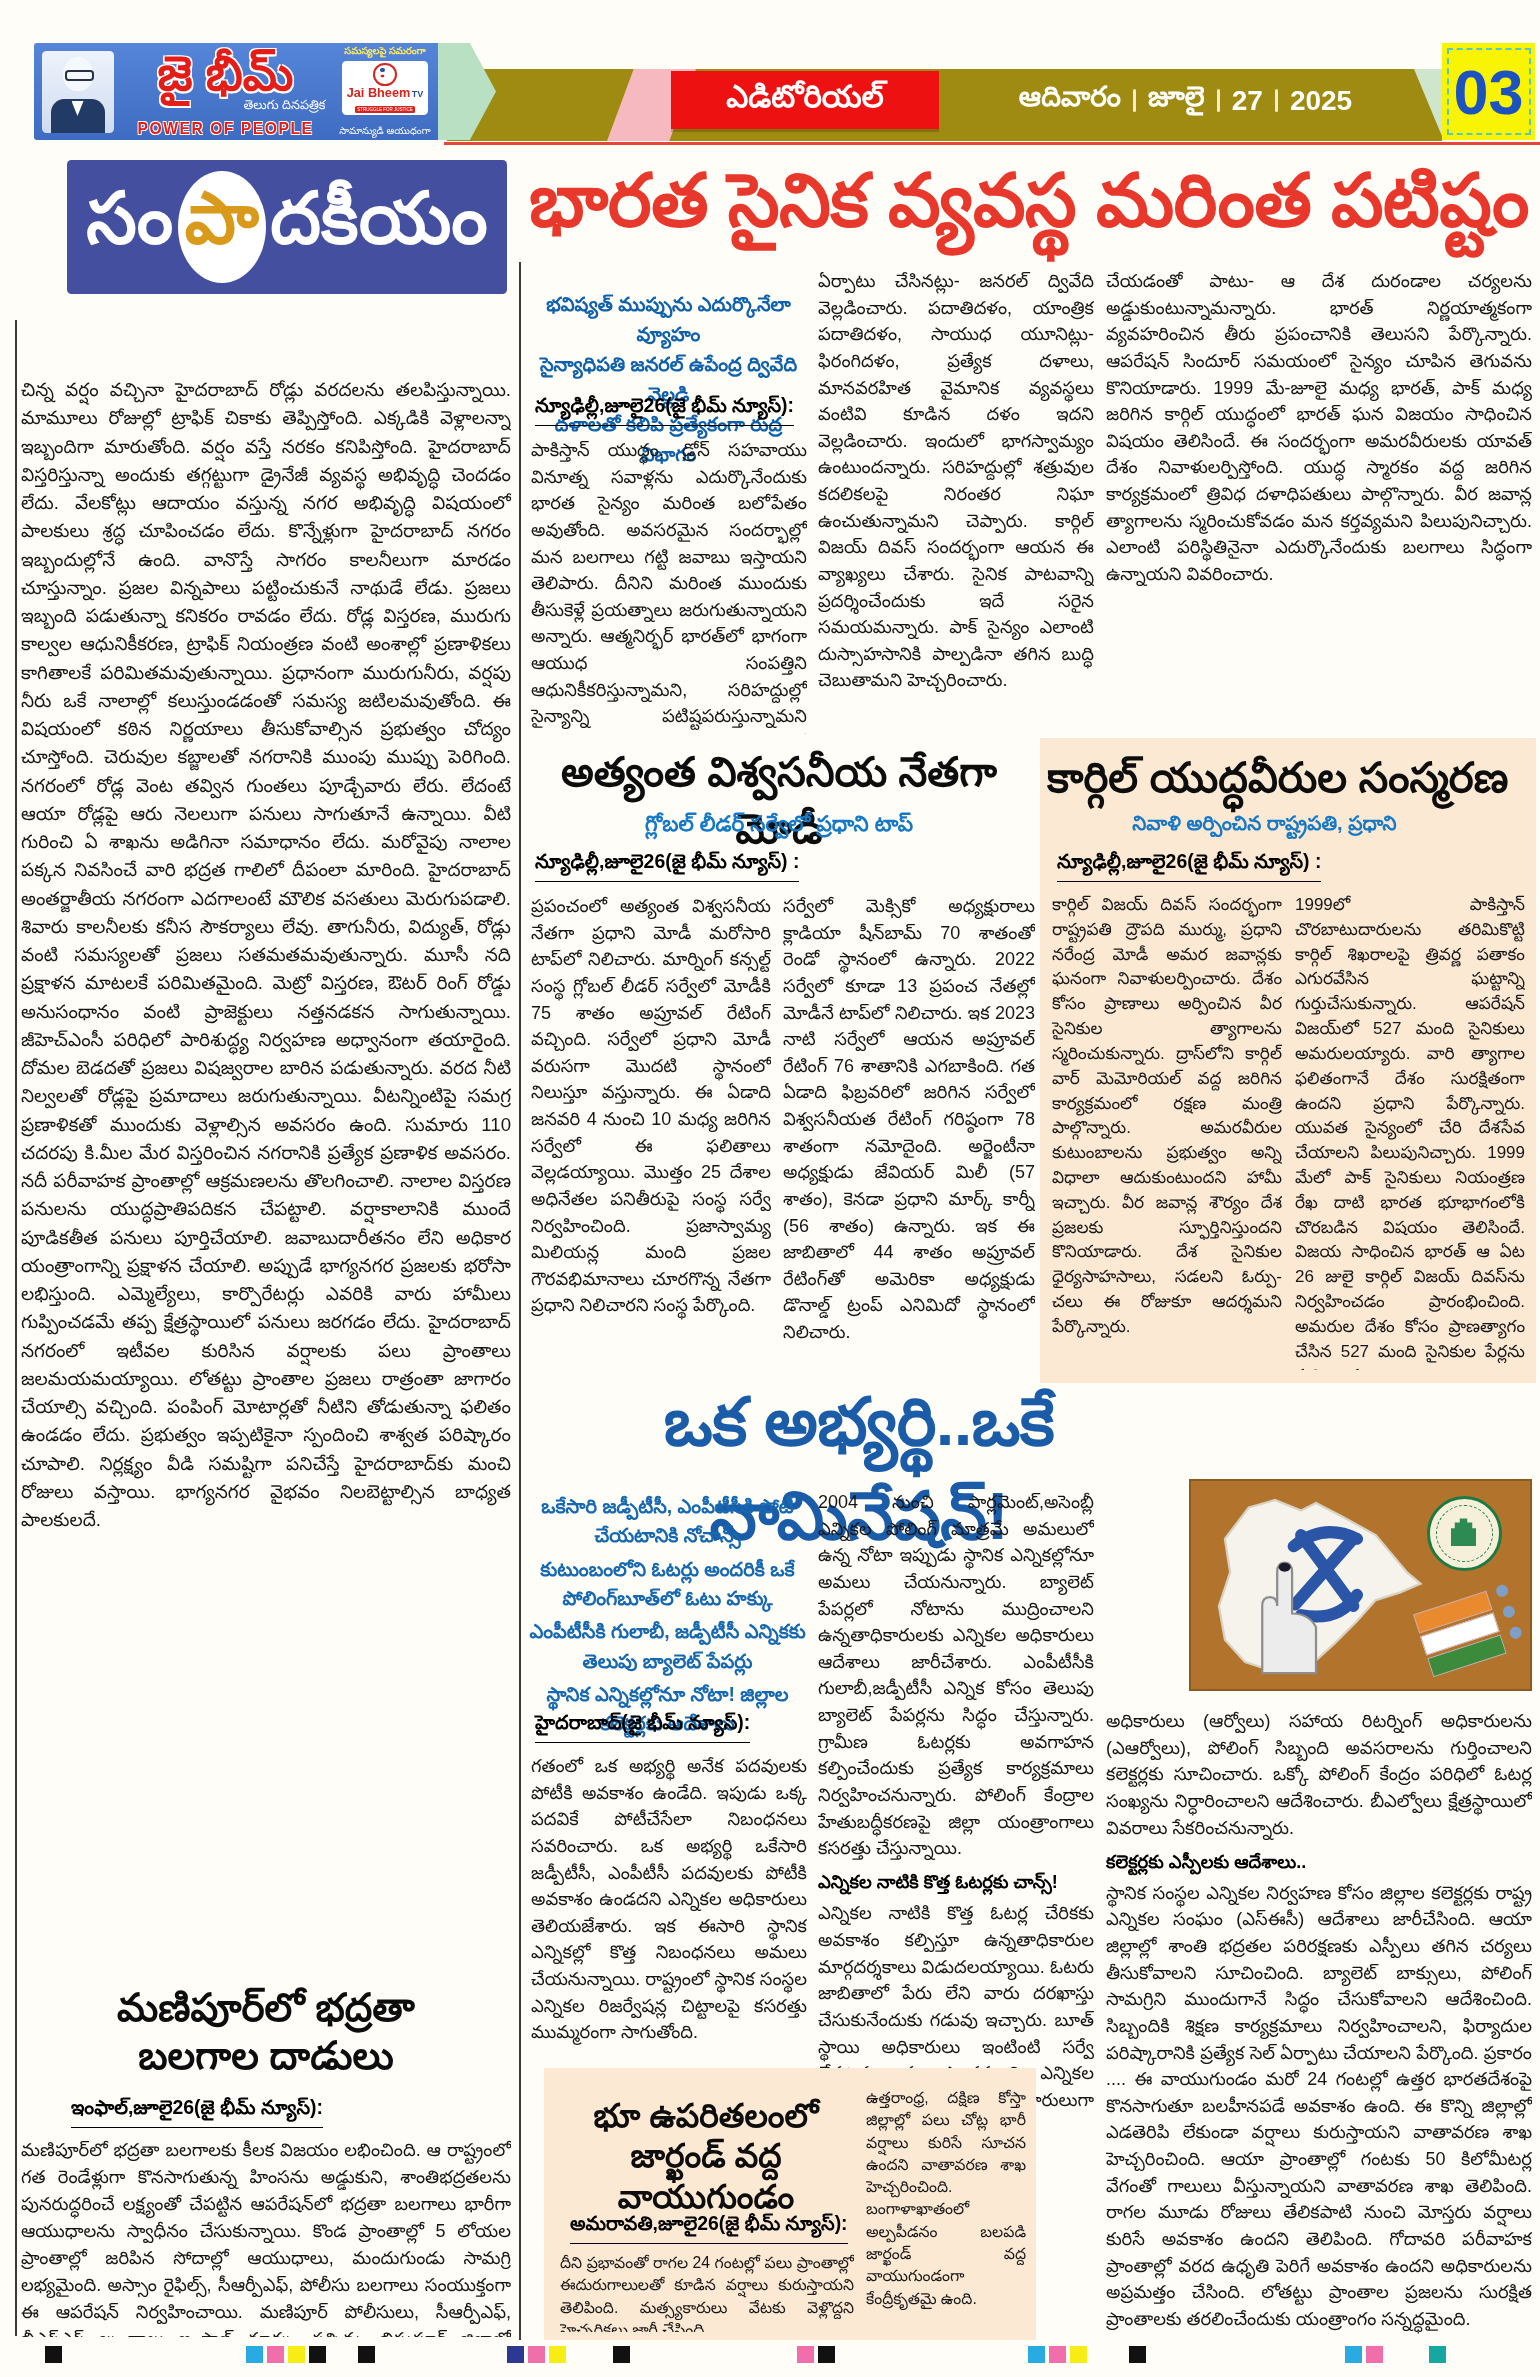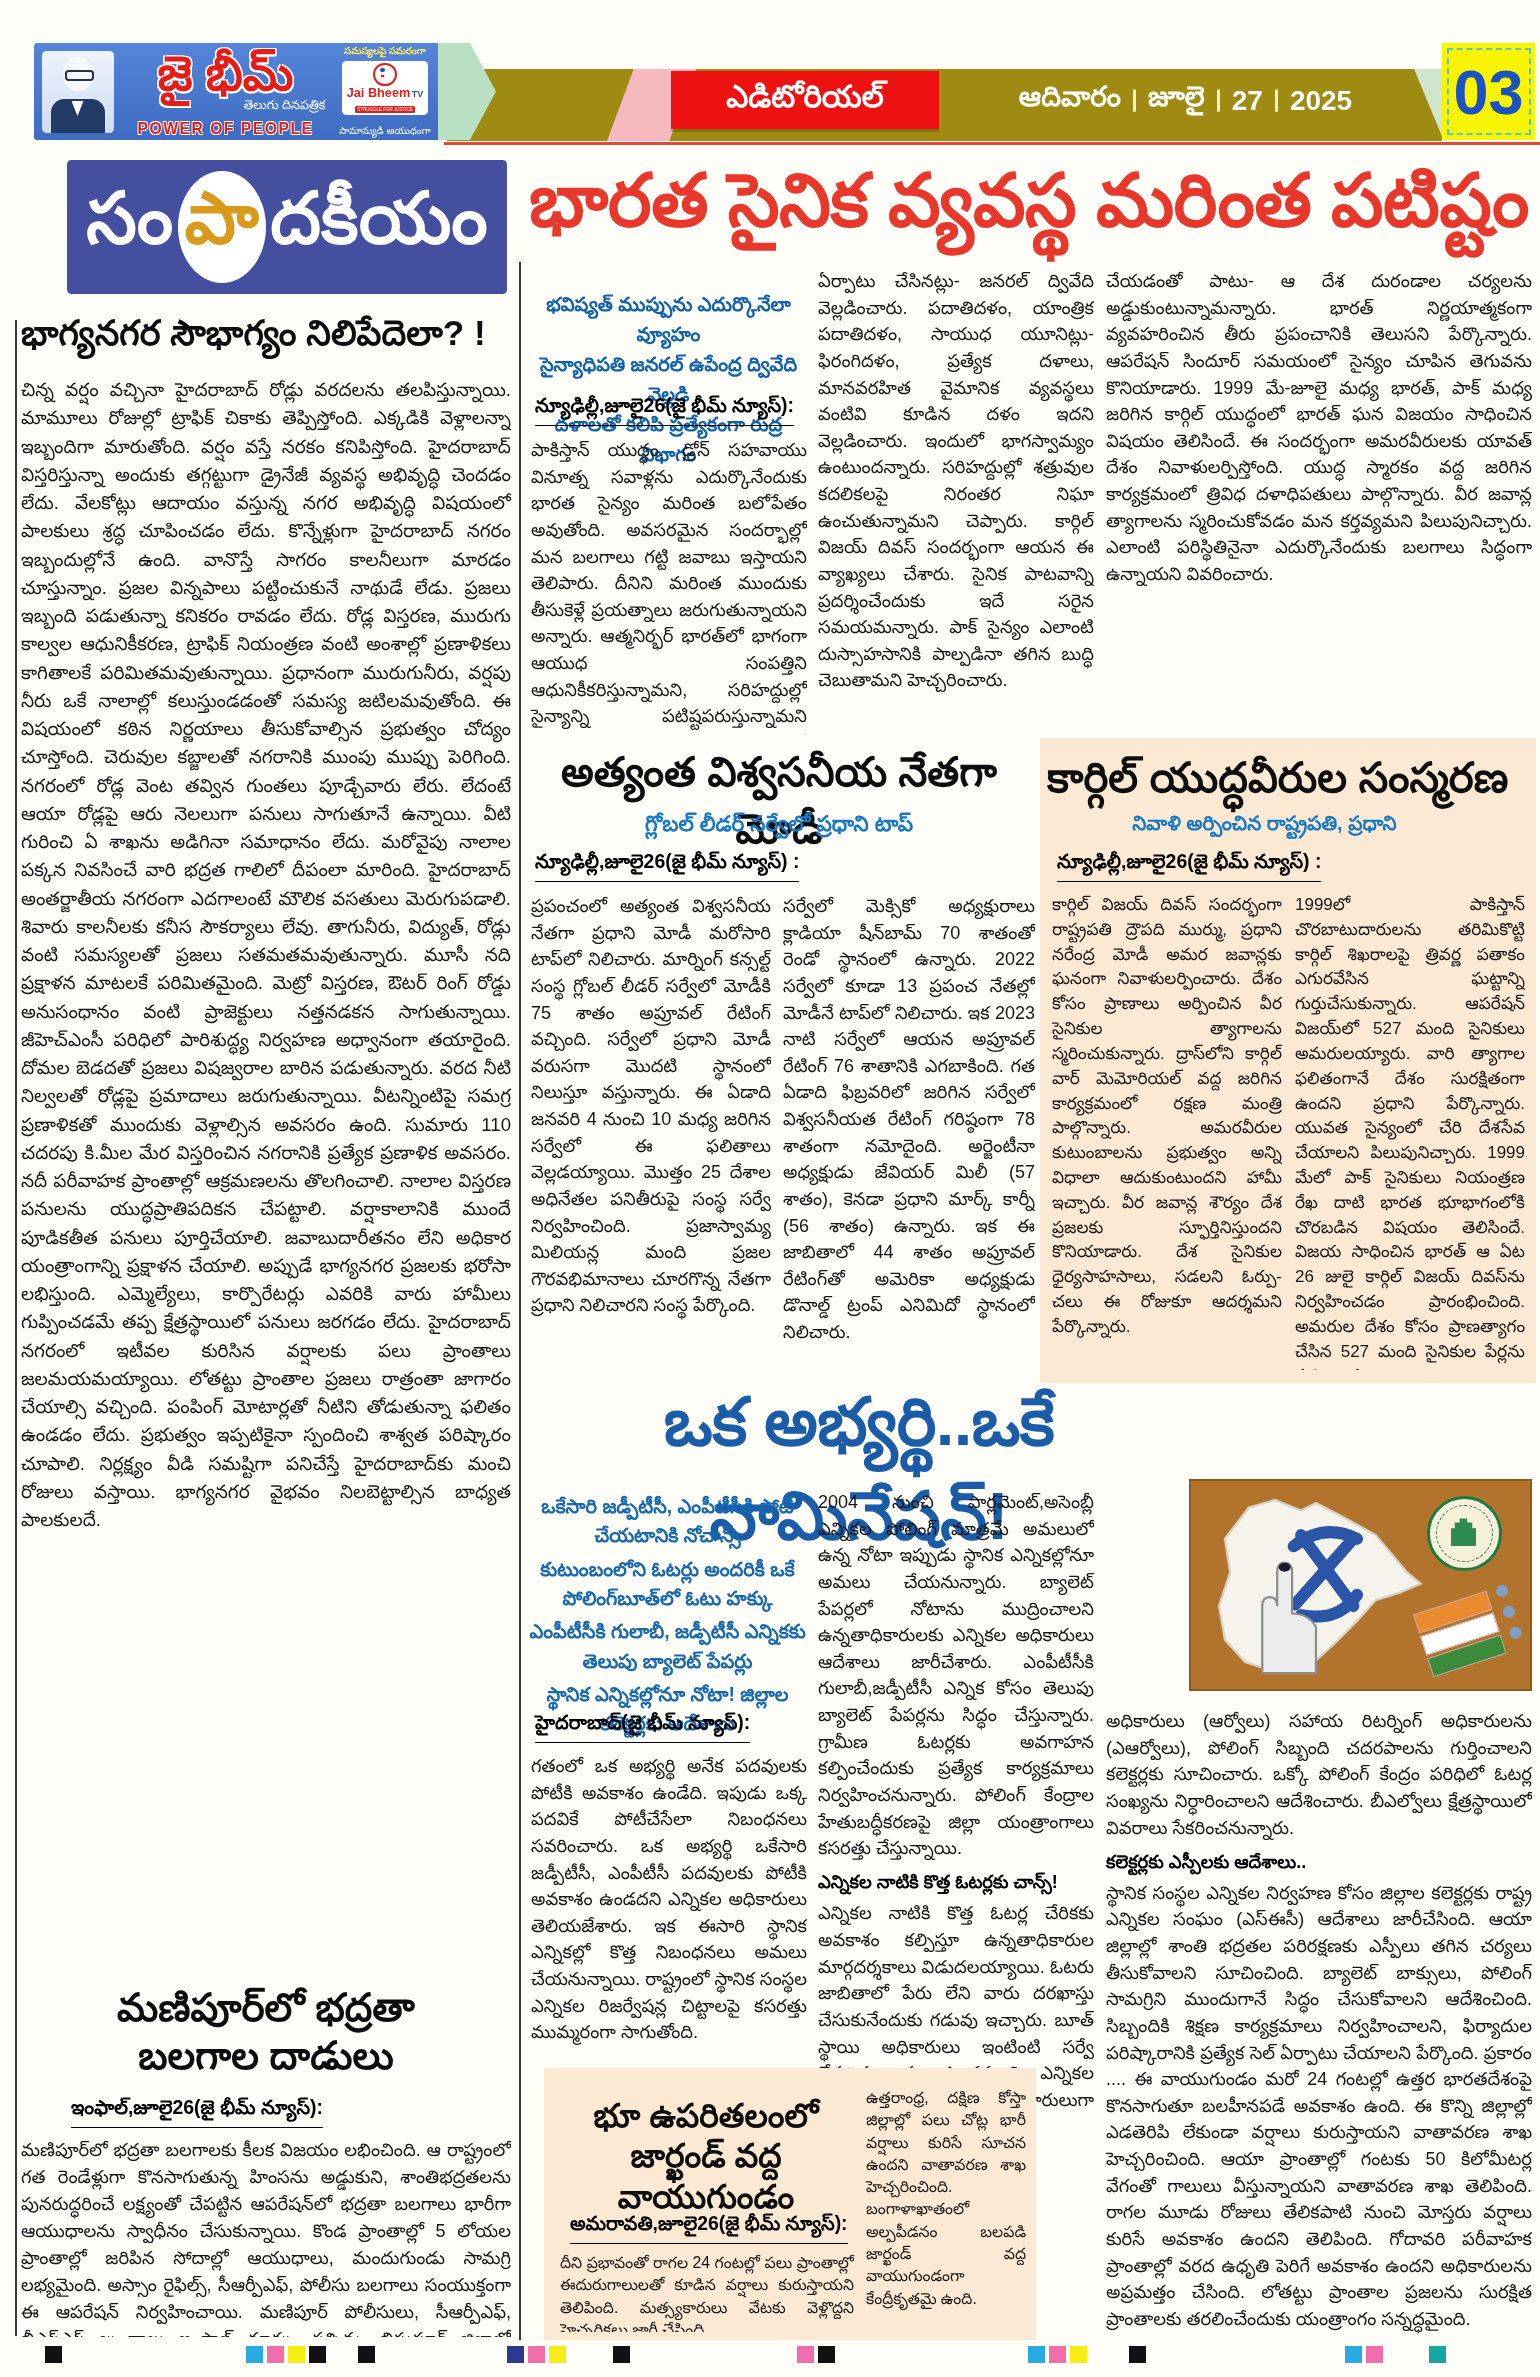--- a/index.html
+++ b/index.html
@@ -175,21 +175,20 @@
 
   <div class="abs red-rule"></div>
   <div class="abs vrule-left"></div>
   <div class="abs vrule-mid"></div>
 
   <div class="abs section-box">
     <span>సం</span>
     <span class="section-circle">పా</span>
     <span>దకీయం</span>
   </div>
-  <div class="abs ed-headline">భాగ్యనగర సౌభాగ్యం నిలిపేదెలా? !</div>
   <div class="abs ed-body clip just">చిన్న వర్షం వచ్చినా హైదరాబాద్ రోడ్లు వరదలను తలపిస్తున్నాయి. మామూలు రోజుల్లో ట్రాఫిక్ చికాకు తెప్పిస్తోంది. ఎక్కడికి వెళ్లాలన్నా ఇబ్బందిగా మారుతోంది. వర్షం వస్తే నరకం కనిపిస్తోంది. హైదరాబాద్ విస్తరిస్తున్నా అందుకు తగ్గట్టుగా డ్రైనేజీ వ్యవస్థ అభివృద్ధి చెందడం లేదు. వేలకోట్లు ఆదాయం వస్తున్న నగర అభివృద్ధి విషయంలో పాలకులు శ్రద్ధ చూపించడం లేదు. కొన్నేళ్లుగా హైదరాబాద్ నగరం ఇబ్బందుల్లోనే ఉంది. వానొస్తే సాగరం కాలనీలుగా మారడం చూస్తున్నాం. ప్రజల విన్నపాలు పట్టించుకునే నాథుడే లేడు. ప్రజలు ఇబ్బంది పడుతున్నా కనికరం రావడం లేదు. రోడ్ల విస్తరణ, మురుగు కాల్వల ఆధునికీకరణ, ట్రాఫిక్ నియంత్రణ వంటి అంశాల్లో ప్రణాళికలు కాగితాలకే పరిమితమవుతున్నాయి. ప్రధానంగా మురుగునీరు, వర్షపు నీరు ఒకే నాలాల్లో కలుస్తుండడంతో సమస్య జటిలమవుతోంది. ఈ విషయంలో కఠిన నిర్ణయాలు తీసుకోవాల్సిన ప్రభుత్వం చోద్యం చూస్తోంది. చెరువుల కబ్జాలతో నగరానికి ముంపు ముప్పు పెరిగింది. నగరంలో రోడ్ల వెంట తవ్విన గుంతలు పూడ్చేవారు లేరు. లేదంటే ఆయా రోడ్లపై ఆరు నెలలుగా పనులు సాగుతూనే ఉన్నాయి. వీటి గురించి ఏ శాఖను అడిగినా సమాధానం లేదు. మరోవైపు నాలాల పక్కన నివసించే వారి భద్రత గాలిలో దీపంలా మారింది. హైదరాబాద్ అంతర్జాతీయ నగరంగా ఎదగాలంటే మౌలిక వసతులు మెరుగుపడాలి. శివారు కాలనీలకు కనీస సౌకర్యాలు లేవు. తాగునీరు, విద్యుత్, రోడ్లు వంటి సమస్యలతో ప్రజలు సతమతమవుతున్నారు. మూసీ నది ప్రక్షాళన మాటలకే పరిమితమైంది. మెట్రో విస్తరణ, ఔటర్ రింగ్ రోడ్డు అనుసంధానం వంటి ప్రాజెక్టులు నత్తనడకన సాగుతున్నాయి. జీహెచ్ఎంసీ పరిధిలో పారిశుద్ధ్య నిర్వహణ అధ్వానంగా తయారైంది. దోమల బెడదతో ప్రజలు విషజ్వరాల బారిన పడుతున్నారు. వరద నీటి నిల్వలతో రోడ్లపై ప్రమాదాలు జరుగుతున్నాయి. వీటన్నింటిపై సమగ్ర ప్రణాళికతో ముందుకు వెళ్లాల్సిన అవసరం ఉంది. సుమారు 110 చదరపు కి.మీల మేర విస్తరించిన నగరానికి ప్రత్యేక ప్రణాళిక అవసరం. నదీ పరీవాహక ప్రాంతాల్లో ఆక్రమణలను తొలగించాలి. నాలాల విస్తరణ పనులను యుద్ధప్రాతిపదికన చేపట్టాలి. వర్షాకాలానికి ముందే పూడికతీత పనులు పూర్తిచేయాలి. జవాబుదారీతనం లేని అధికార యంత్రాంగాన్ని ప్రక్షాళన చేయాలి. అప్పుడే భాగ్యనగర ప్రజలకు భరోసా లభిస్తుంది. ఎమ్మెల్యేలు, కార్పొరేటర్లు ఎవరికి వారు హామీలు గుప్పించడమే తప్ప క్షేత్రస్థాయిలో పనులు జరగడం లేదు. హైదరాబాద్ నగరంలో ఇటీవల కురిసిన వర్షాలకు పలు ప్రాంతాలు జలమయమయ్యాయి. లోతట్టు ప్రాంతాల ప్రజలు రాత్రంతా జాగారం చేయాల్సి వచ్చింది. పంపింగ్ మోటార్లతో నీటిని తోడుతున్నా ఫలితం ఉండడం లేదు. ప్రభుత్వం ఇప్పటికైనా స్పందించి శాశ్వత పరిష్కారం చూపాలి. నిర్లక్ష్యం వీడి సమష్టిగా పనిచేస్తే హైదరాబాద్‌కు మంచి రోజులు వస్తాయి. భాగ్యనగర వైభవం నిలబెట్టాల్సిన బాధ్యత పాలకులదే.</div>
 
   <div class="abs story-headline-2l manipur-head ctr">
     <div>మణిపూర్‌లో భద్రతా</div>
     <div>బలగాల దాడులు</div>
   </div>
   <div class="abs manipur-date"><span class="dateline">ఇంఫాల్,జూలై26(జై భీమ్ న్యూస్):</span></div>
   <div class="abs manipur-body clip just">మణిపూర్‌లో భద్రతా బలగాలకు కీలక విజయం లభించింది. ఆ రాష్ట్రంలో గత రెండేళ్లుగా కొనసాగుతున్న హింసను అడ్డుకుని, శాంతిభద్రతలను పునరుద్ధరించే లక్ష్యంతో చేపట్టిన ఆపరేషన్‌లో భద్రతా బలగాలు భారీగా ఆయుధాలను స్వాధీనం చేసుకున్నాయి. కొండ ప్రాంతాల్లో 5 లోయల ప్రాంతాల్లో జరిపిన సోదాల్లో ఆయుధాలు, మందుగుండు సామగ్రి లభ్యమైంది. అస్సాం రైఫిల్స్, సీఆర్పీఎఫ్, పోలీసు బలగాలు సంయుక్తంగా ఈ ఆపరేషన్ నిర్వహించాయి. మణిపూర్ పోలీసులు, సీఆర్పీఎఫ్, బీఎస్ఎఫ్ బృందాలు ఇంఫాల్ తూర్పు, పశ్చిమ, బిష్ణుపూర్ జిల్లాల్లో సోదాలు నిర్వహించాయి.</div>
 
   <div class="abs main-headline">భారత సైనిక వ్యవస్థ మరింత పటిష్టం</div>
@@ -252,21 +251,21 @@
       <div class="bar b1"></div>
       <div class="bar b2"></div>
       <div class="bar b3"></div>
       <div class="dot" style="top:1.5px;"></div>
       <div class="dot" style="top:24px;"></div>
       <div class="dot" style="top:46px;"></div>
     </div>
   </div>
 
   <div class="abs elect-col3 clip just">
-    <span>అధికారులు (ఆర్వోలు) సహాయ రిటర్నింగ్ అధికారులను (ఎఆర్వోలు), పోలింగ్ సిబ్బంది చదరపాలను గుర్తించాలని కలెక్టర్లకు సూచించారు. ఒక్కో పోలింగ్ కేంద్రం పరిధిలో ఓటర్ల సంఖ్యను నిర్ధారించాలని ఆదేశించారు. బీఎల్వోలు క్షేత్రస్థాయిలో వివరాలు సేకరించనున్నారు.</span>
+    <span>అధికారులు (ఆర్వోలు) సహాయ రిటర్నింగ్ అధికారులను (ఎఆర్వోలు), పోలింగ్ సిబ్బంది అవసరాలను గుర్తించాలని కలెక్టర్లకు సూచించారు. ఒక్కో పోలింగ్ కేంద్రం పరిధిలో ఓటర్ల సంఖ్యను నిర్ధారించాలని ఆదేశించారు. బీఎల్వోలు క్షేత్రస్థాయిలో వివరాలు సేకరించనున్నారు.</span>
     <span class="inline-subhead">కలెక్టర్లకు ఎస్పీలకు ఆదేశాలు..</span>
     <span>స్థానిక సంస్థల ఎన్నికల నిర్వహణ కోసం జిల్లాల కలెక్టర్లకు రాష్ట్ర ఎన్నికల సంఘం (ఎస్ఈసీ) ఆదేశాలు జారీచేసింది. ఆయా జిల్లాల్లో శాంతి భద్రతల పరిరక్షణకు ఎస్పీలు తగిన చర్యలు తీసుకోవాలని సూచించింది. బ్యాలెట్ బాక్సులు, పోలింగ్ సామగ్రిని ముందుగానే సిద్ధం చేసుకోవాలని ఆదేశించింది. సిబ్బందికి శిక్షణ కార్యక్రమాలు నిర్వహించాలని, ఫిర్యాదుల పరిష్కారానికి ప్రత్యేక సెల్ ఏర్పాటు చేయాలని పేర్కొంది.</span>
     <span>ప్రకారం .... ఈ వాయుగుండం మరో 24 గంటల్లో ఉత్తర భారతదేశంపై కొనసాగుతూ బలహీనపడే అవకాశం ఉంది. ఈ కొన్ని జిల్లాల్లో ఎడతెరిపి లేకుండా వర్షాలు కురుస్తాయని వాతావరణ శాఖ హెచ్చరించింది. ఆయా ప్రాంతాల్లో గంటకు 50 కిలోమీటర్ల వేగంతో గాలులు వీస్తున్నాయని వాతావరణ శాఖ తెలిపింది. రాగల మూడు రోజులు తేలికపాటి నుంచి మోస్తరు వర్షాలు కురిసే అవకాశం ఉందని తెలిపింది. గోదావరి పరీవాహక ప్రాంతాల్లో వరద ఉధృతి పెరిగే అవకాశం ఉందని అధికారులను అప్రమత్తం చేసింది. లోతట్టు ప్రాంతాల ప్రజలను సురక్షిత ప్రాంతాలకు తరలించేందుకు యంత్రాంగం సన్నద్ధమైంది.</span>
   </div>
 
   <div class="abs cyc-box"></div>
   <div class="abs story-headline-2l cyc-head ctr">
     <div>భూ ఉపరితలంలో జార్ఖండ్ వద్ద</div>
     <div>వాయుగుండం</div>
   </div>

